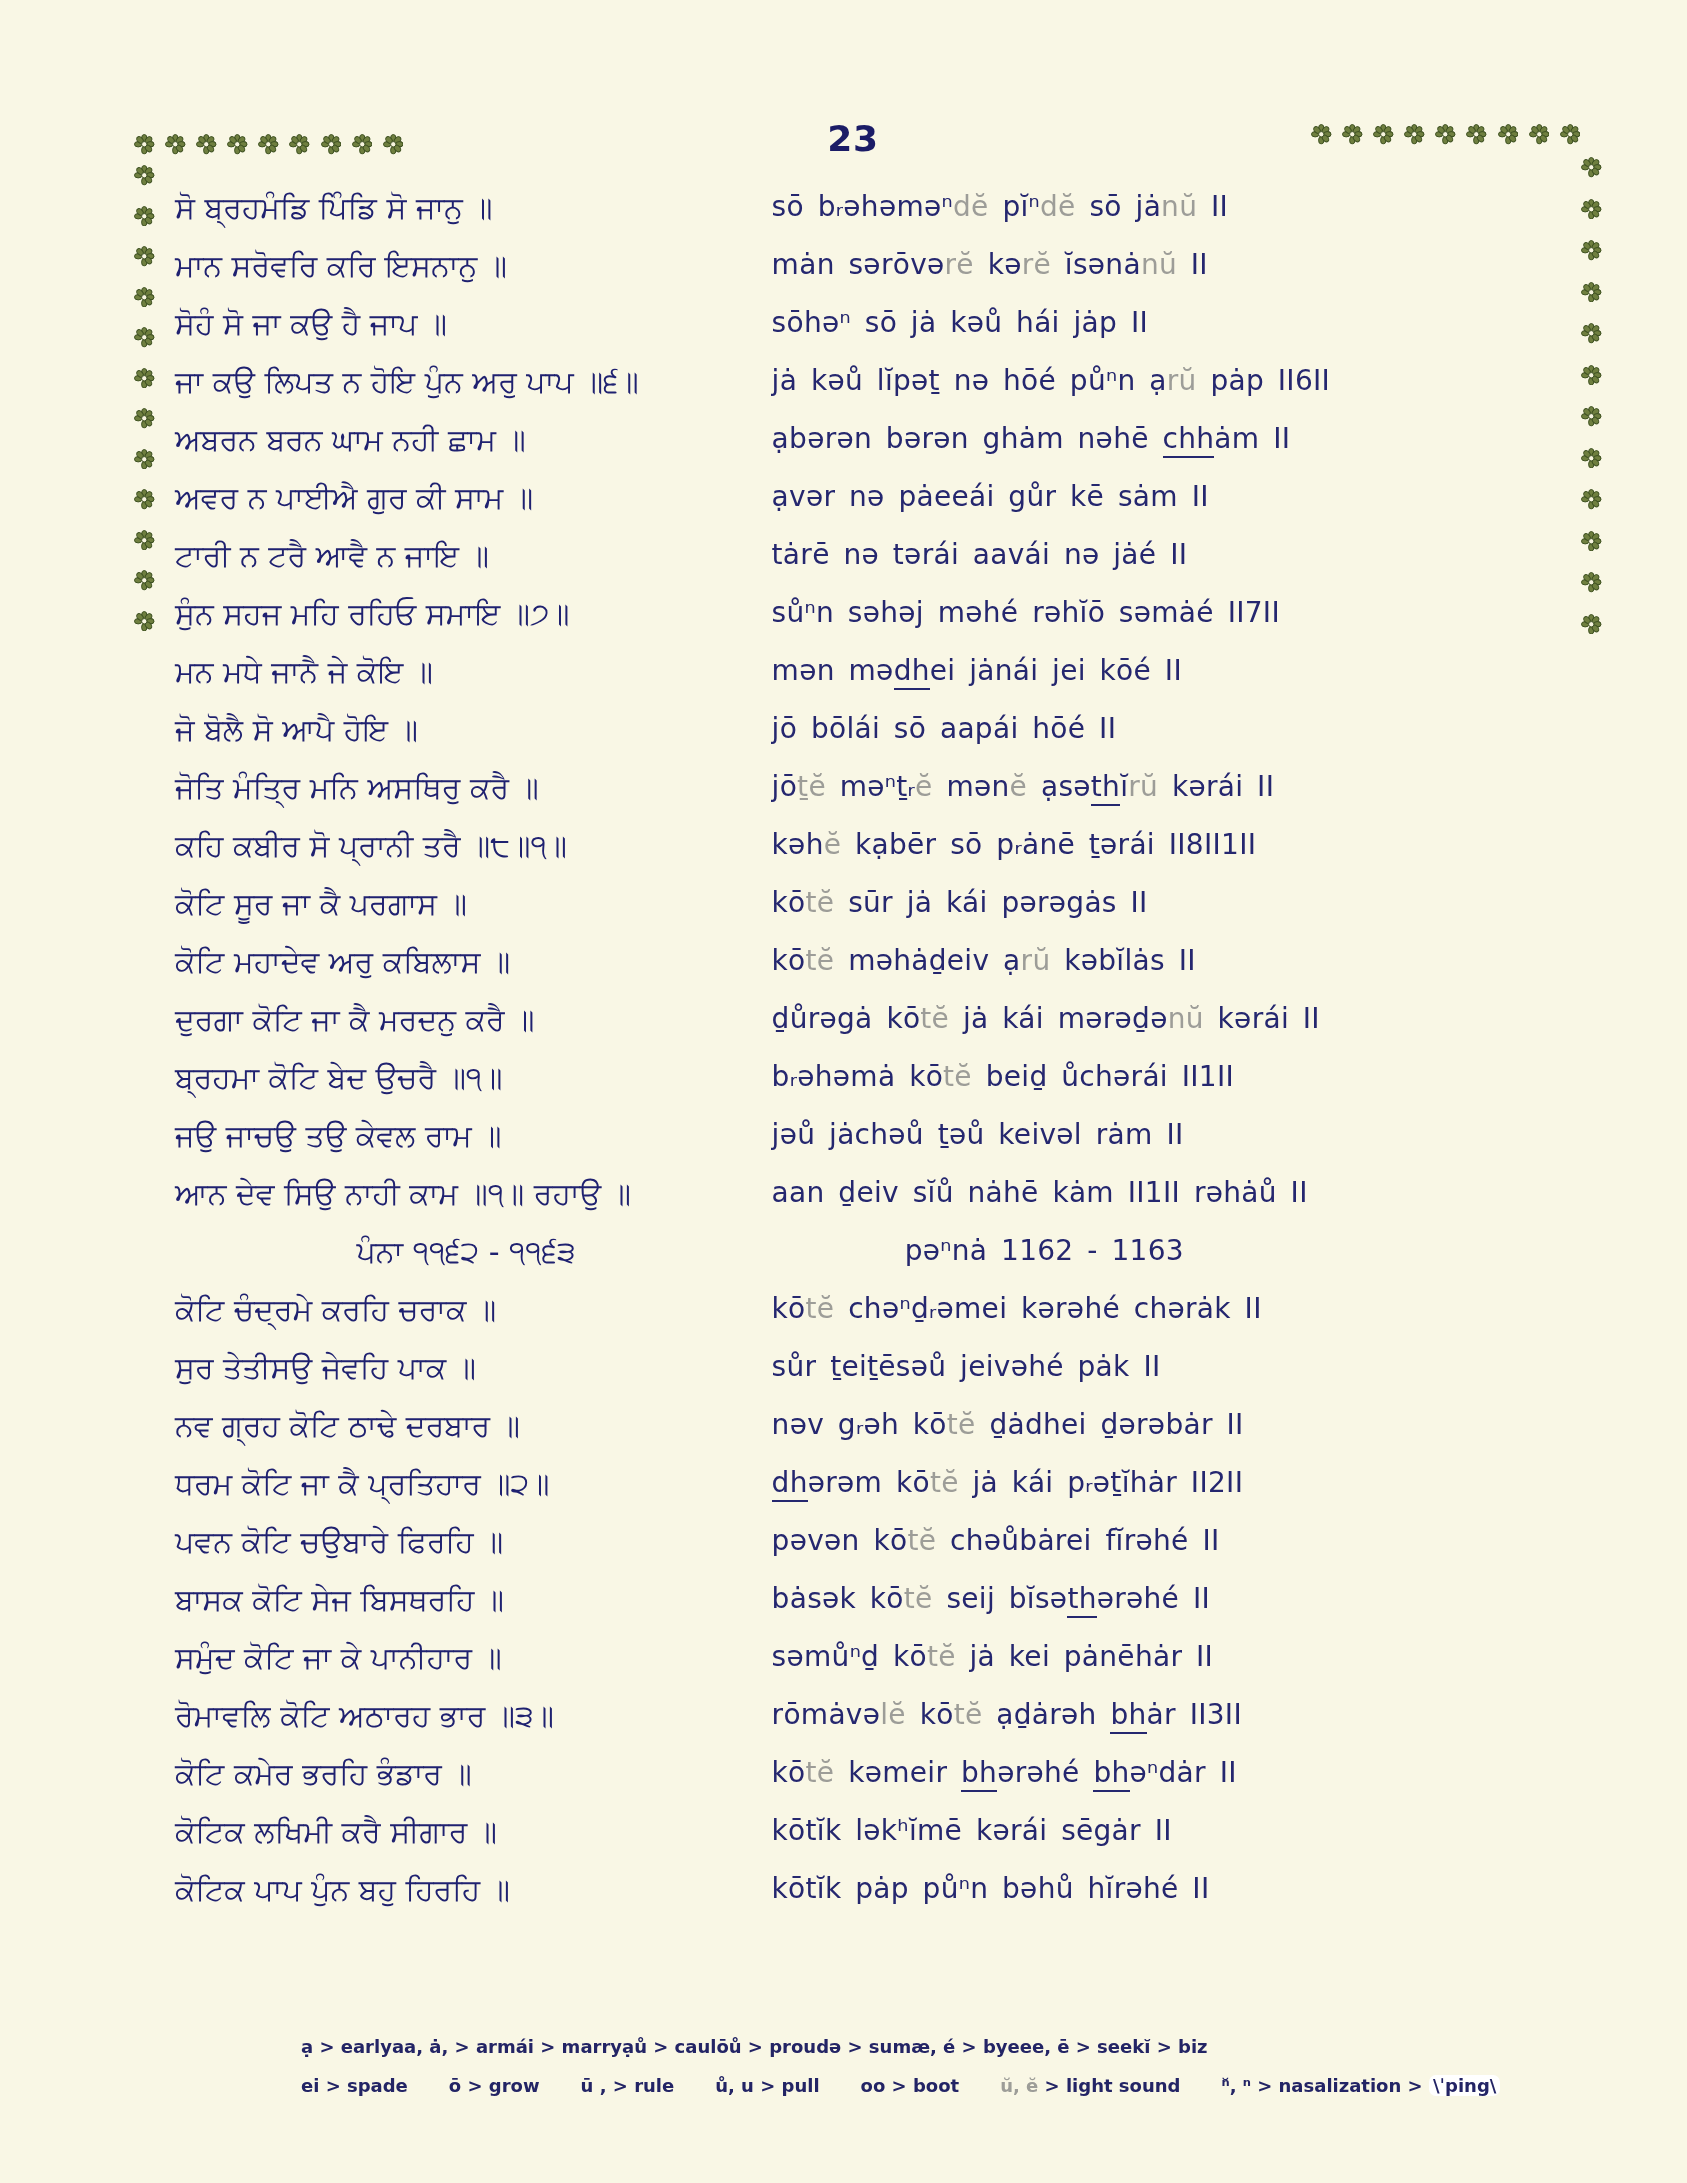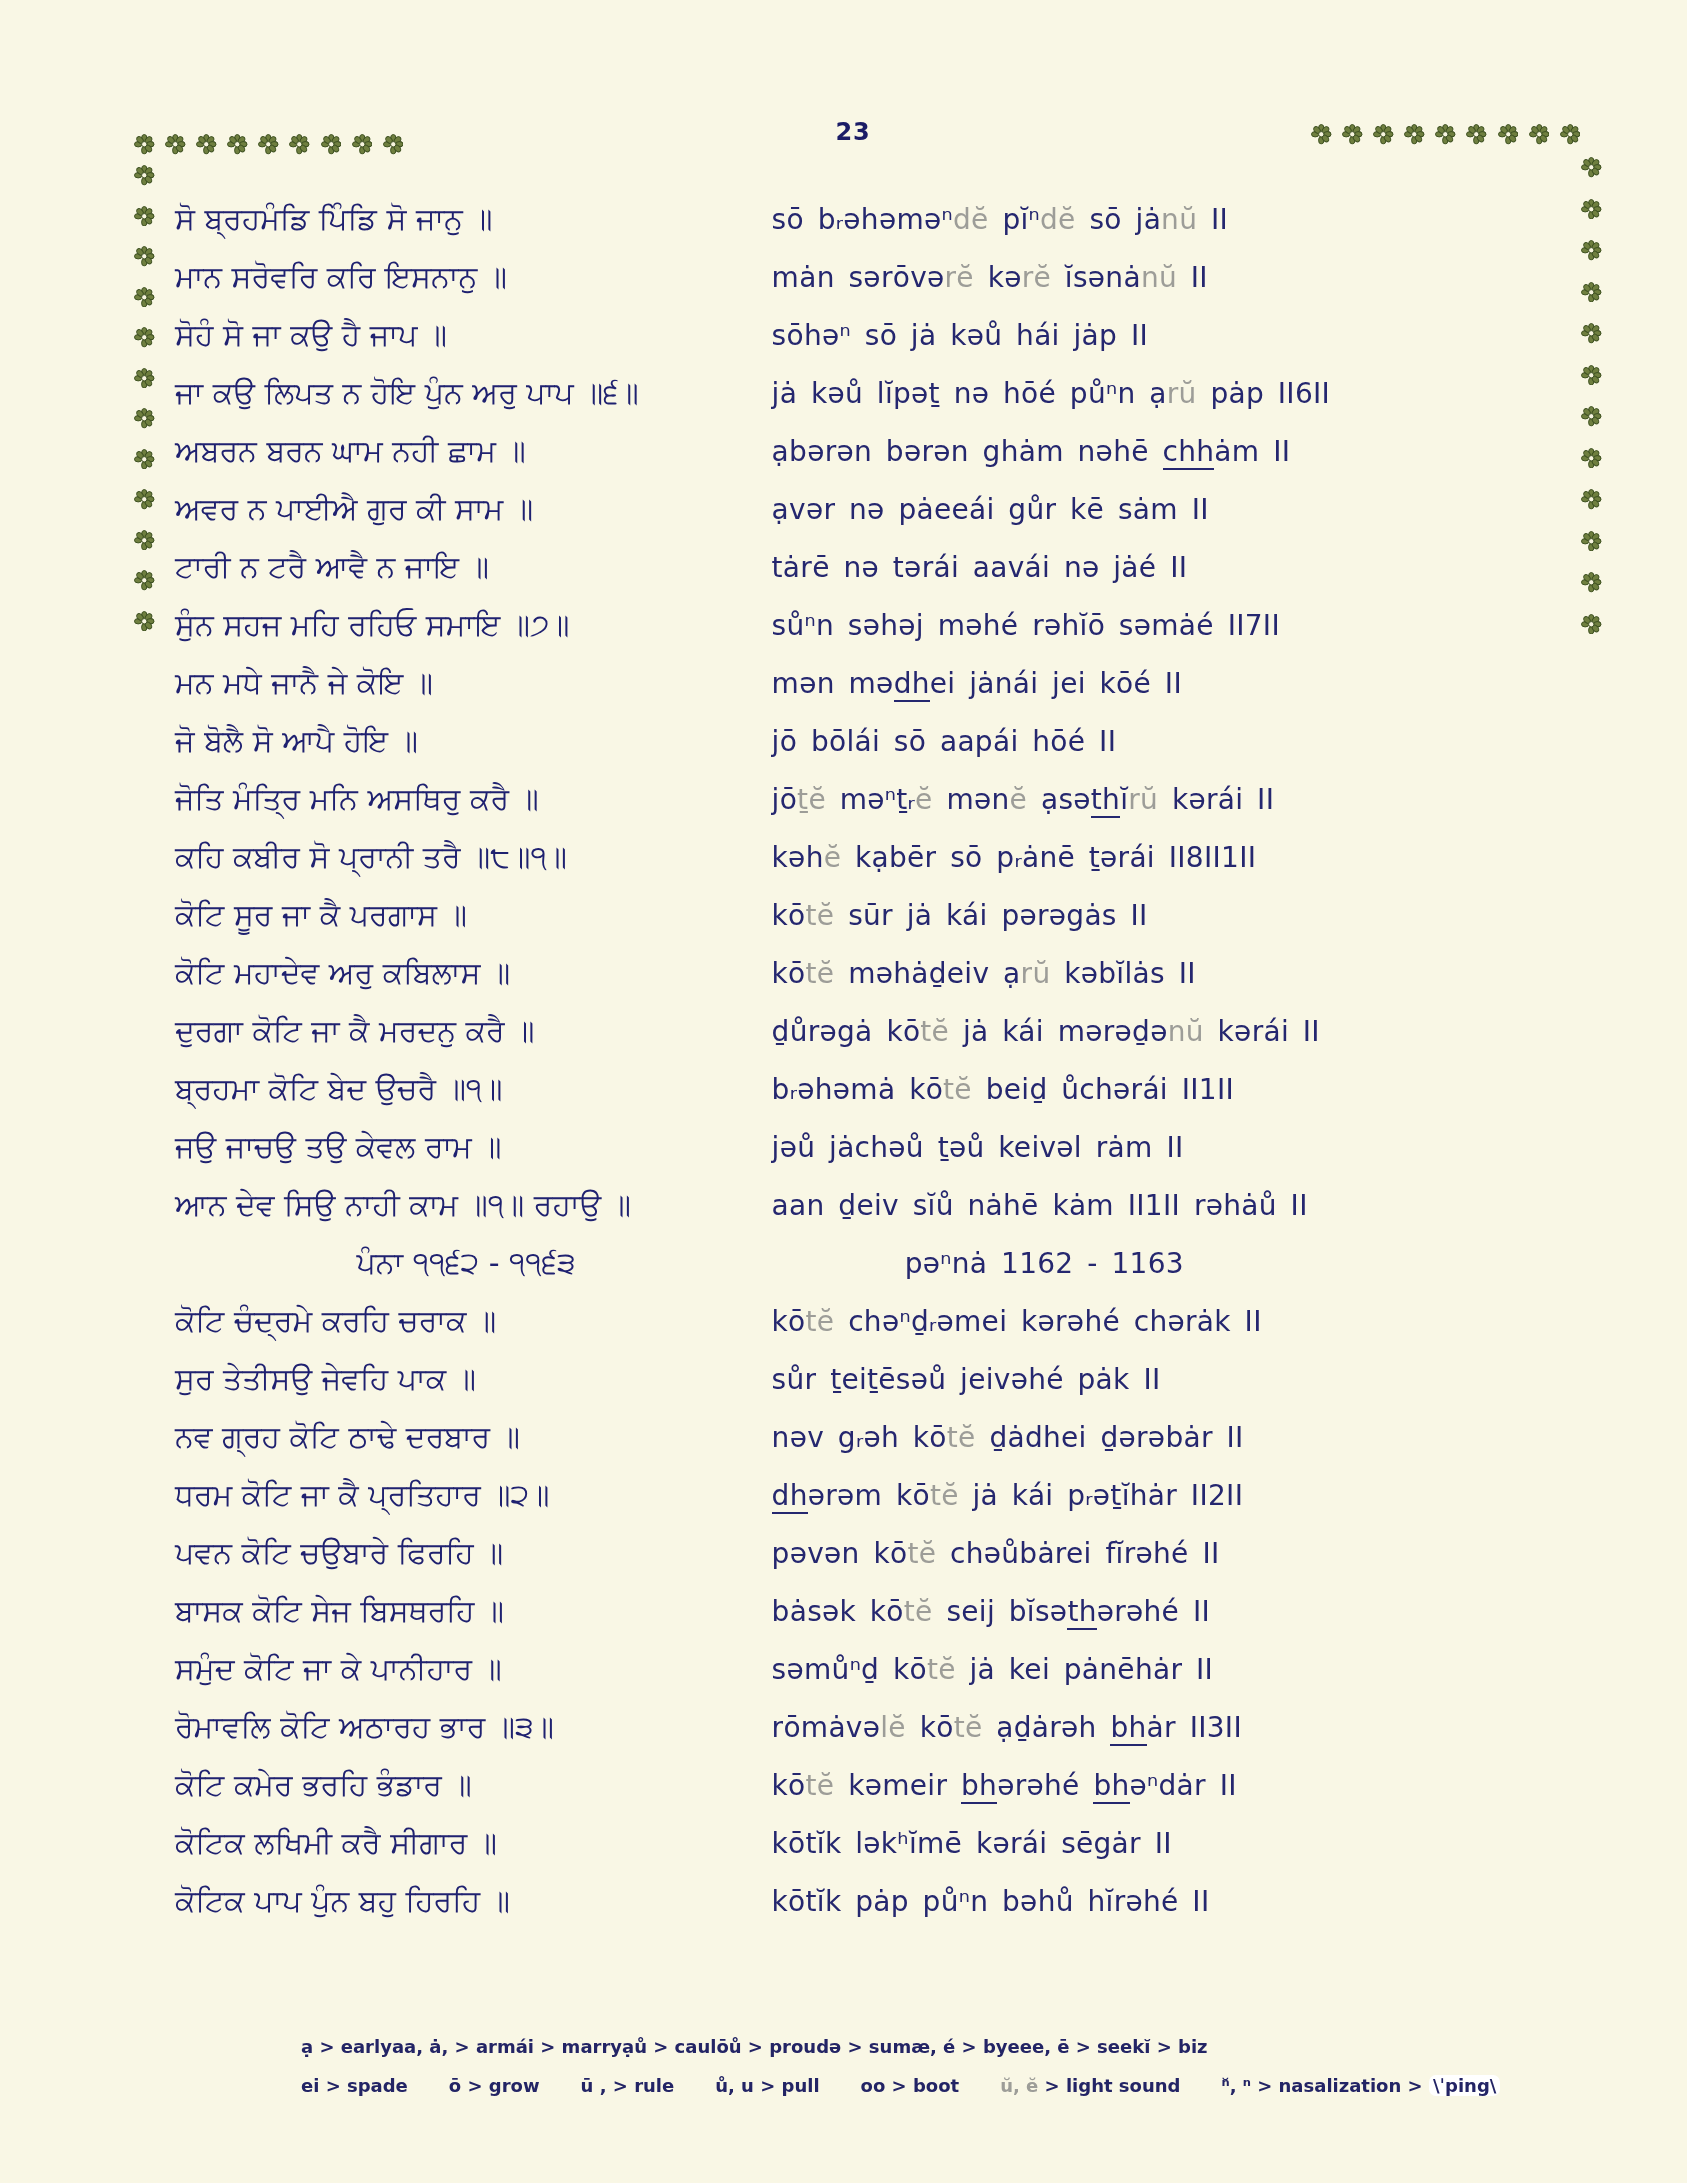--- a/index.html
+++ b/index.html
@@ -17,27 +17,27 @@
   .fl-row{position:absolute;display:flex;flex-direction:row;gap:10.6px;}
   .fl-col{position:absolute;display:flex;flex-direction:column;gap:20px;}
   .fl-row-tl{left:134px;top:134px;}
   .fl-col-left{left:134px;top:165px;}
   .fl-row-tr{left:1311px;top:124px;}
   .fl-col-right{left:1581px;top:157px;gap:21px;}
 
   
   .page-number{
     position:absolute;left:787px;top:118px;width:132px;
-    text-align:center;font-size:24px;font-weight:600;color:#1b1c66;
+    text-align:center;font-size:36px;font-weight:600;color:#1b1c66;
     letter-spacing:0.7px;
   }
 
   
   .lines{position:absolute;left:0;top:190px;width:1687px;}
-  .row{display:flex;align-items:center;height:58px;}
+  .row{display:flex;height:58px;}
   .gur{
     width:582px;margin-left:175px;flex:0 0 auto;
     font-size:30px;color:#1f2170;white-space:nowrap;
     font-weight:500;
   }
   .tr{
     flex:1 1 auto;padding-left:14.6px;
     font-size:28px;color:#25276f;white-space:nowrap;
     word-spacing:4.6px;letter-spacing:0.3px;
   }

